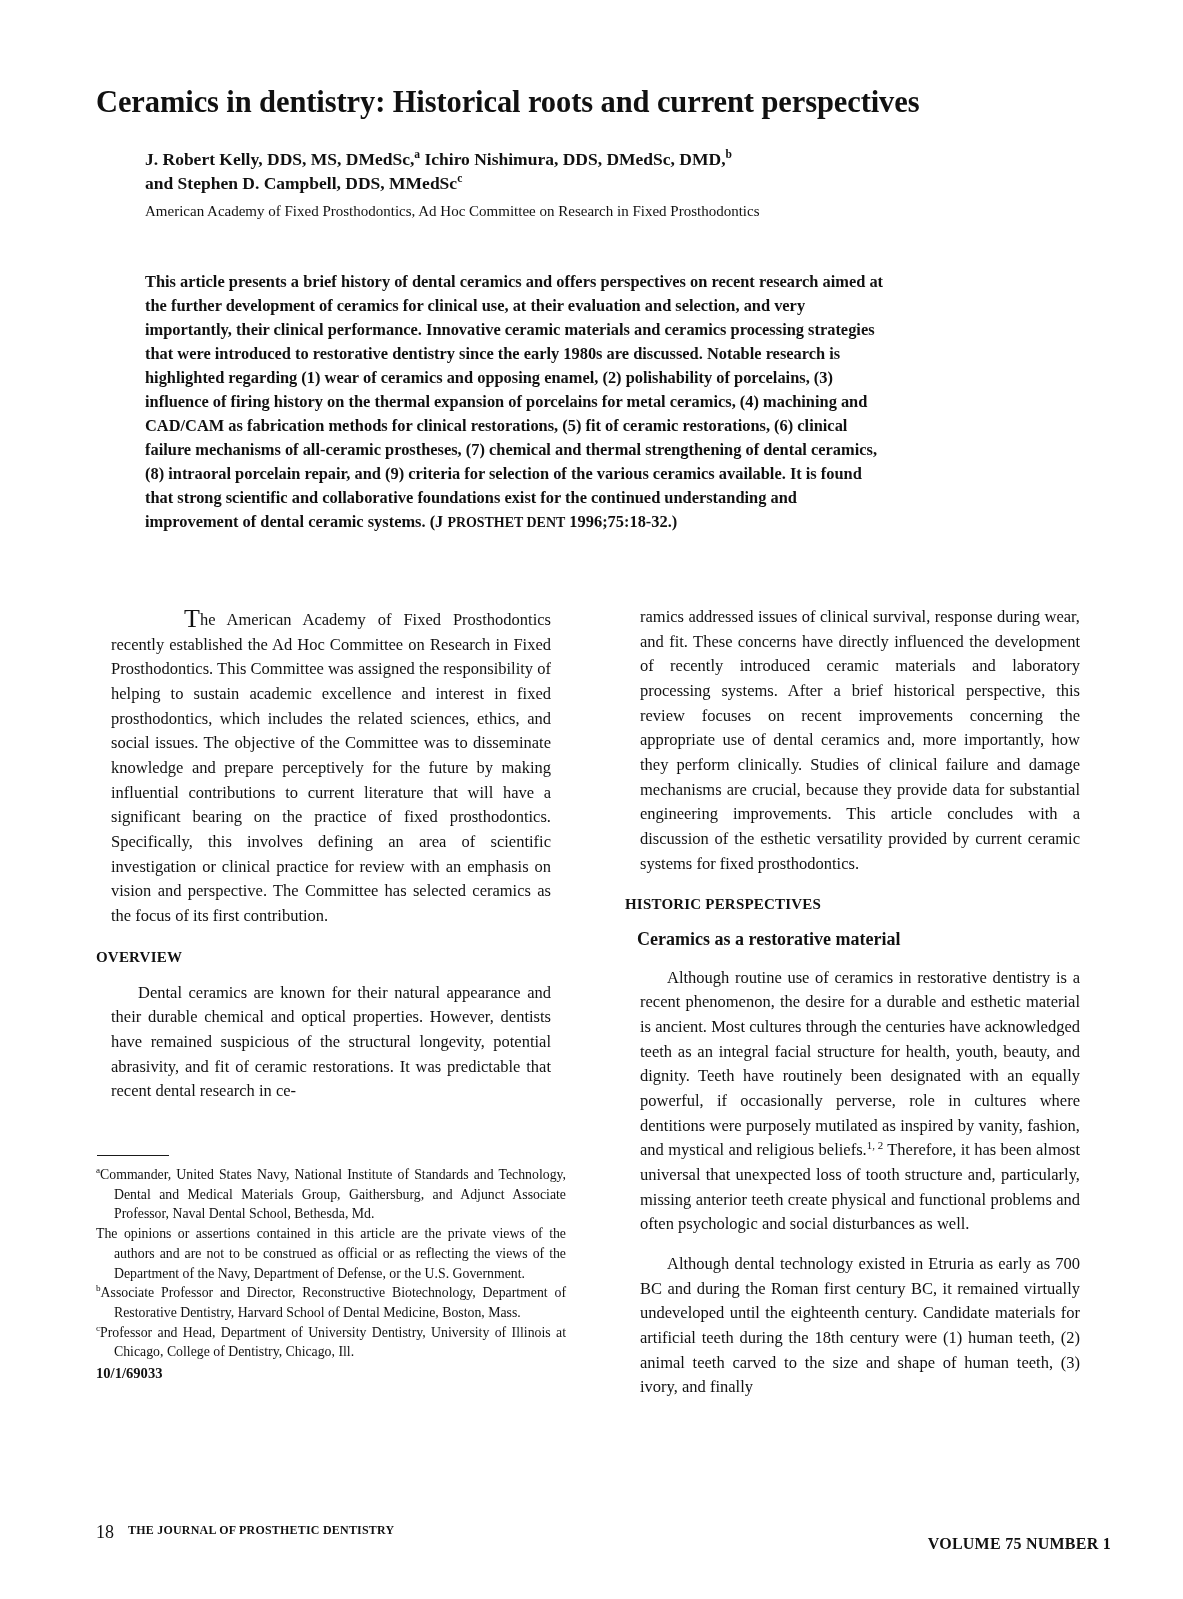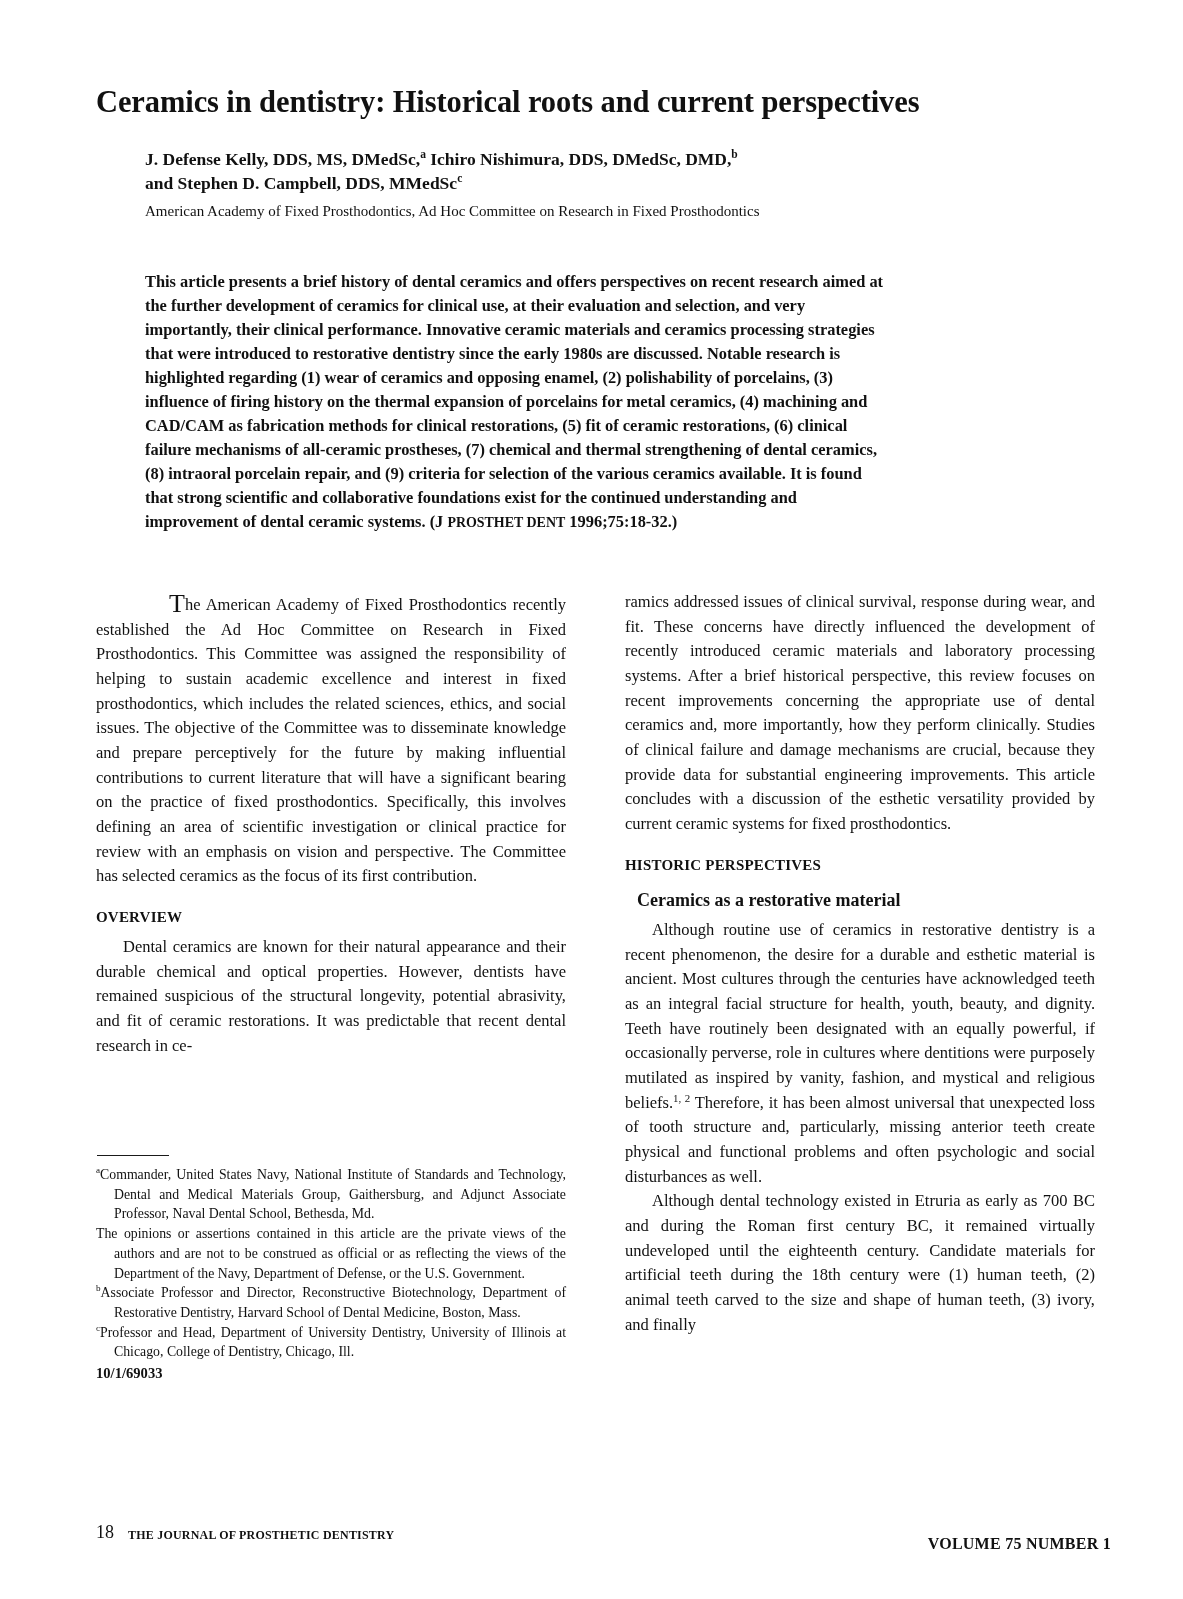--- a/index.html
+++ b/index.html
@@ -88,21 +88,21 @@
     top: 590px;
     width: 470px;
     font-size: 16.5px;
     line-height: 1.495;
     text-align: justify;
   }
   .col-left  { left: 84px; }
   .col-right { left: 613px; }
 
   .col p {
-    margin: 0;
+    margin: 15px;
     text-indent: 27px;
     text-align: justify;
   }
   .col p.noindent { text-indent: 0; }
 
   .dropcap-par {
     text-indent: 0;
   }
   .dropcap {
     font-size: 26px;
@@ -161,21 +161,21 @@
     left: 84px;
     top: 1522px;
     width: 1015px;
     height: 22px;
   }
   .footer-left {
     position: absolute;
     left: 0;
     top: 0;
     display: flex;
-    align-items: flex-end;
+    align-items: flex-start;
     gap: 14px;
   }
   .page-num {
     font-size: 18px;
     font-weight: normal;
   }
   .journal-name {
     font-size: 13px;
     font-weight: bold;
     letter-spacing: 0.25px;
@@ -194,21 +194,21 @@
   }
 </style>
 </head>
 <body>
 
 <div class="page">
 
   <div class="title">Ceramics in dentistry: Historical roots and current perspectives</div>
 
   <div class="byline">
-    <div class="byline-line"><span>J. Defense Kelly, DDS, MS, DMedSc,</span><sup>a</sup><span> Ichiro Nishimura, DDS, DMedSc, DMD,</span><sup>b</sup></div>
+    <div class="byline-line"><span>J. Robert Kelly, DDS, MS, DMedSc,</span><sup>a</sup><span> Ichiro Nishimura, DDS, DMedSc, DMD,</span><sup>b</sup></div>
     <div class="byline-line"><span>and Stephen D. Campbell, DDS, MMedSc</span><sup>c</sup></div>
   </div>
 
   <div class="affil">American Academy of Fixed Prosthodontics, Ad Hoc Committee on Research in Fixed Prosthodontics</div>
 
   <div class="abstract"><span>This article presents a brief history of dental ceramics and offers perspectives on recent research aimed at the further development of ceramics for clinical use, at their evaluation and selection, and very importantly, their clinical performance. Innovative ceramic materials and ceramics processing strategies that were introduced to restorative dentistry since the early 1980s are discussed. Notable research is highlighted regarding (1) wear of ceramics and opposing enamel, (2) polishability of porcelains, (3) influence of firing history on the thermal expansion of porcelains for metal ceramics, (4) machining and CAD/CAM as fabrication methods for clinical restorations, (5) fit of ceramic restorations, (6) clinical failure mechanisms of all-ceramic prostheses, (7) chemical and thermal strengthening of dental ceramics, (8) intraoral porcelain repair, and (9) criteria for selection of the various ceramics available. It is found that strong scientific and collaborative foundations exist for the continued understanding and improvement of dental ceramic systems. (J </span><span class="smallcaps">Prosthet Dent</span><span> 1996;75:18-32.)</span></div>
 
   <div class="col col-left">
     <p class="dropcap-par"><span class="dropcap">T</span><span>he American Academy of Fixed Prosthodontics recently established the Ad Hoc Committee on Research in Fixed Prosthodontics. This Committee was assigned the responsibility of helping to sustain academic excellence and interest in fixed prosthodontics, which includes the related sciences, ethics, and social issues. The objective of the Committee was to disseminate knowledge and prepare perceptively for the future by making influential contributions to current literature that will have a significant bearing on the practice of fixed prosthodontics. Specifically, this involves defining an area of scientific investigation or clinical practice for review with an emphasis on vision and perspective. The Committee has selected ceramics as the focus of its first contribution.</span></p>
 

